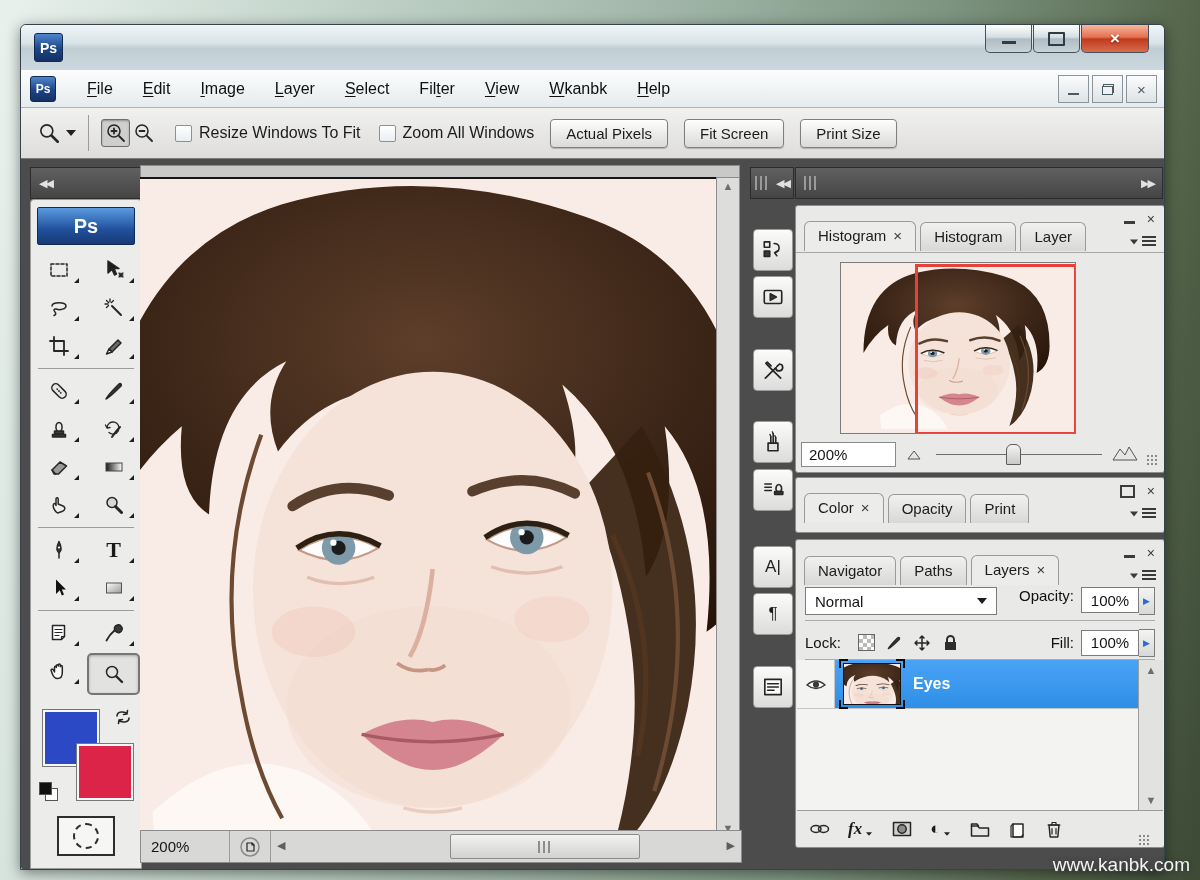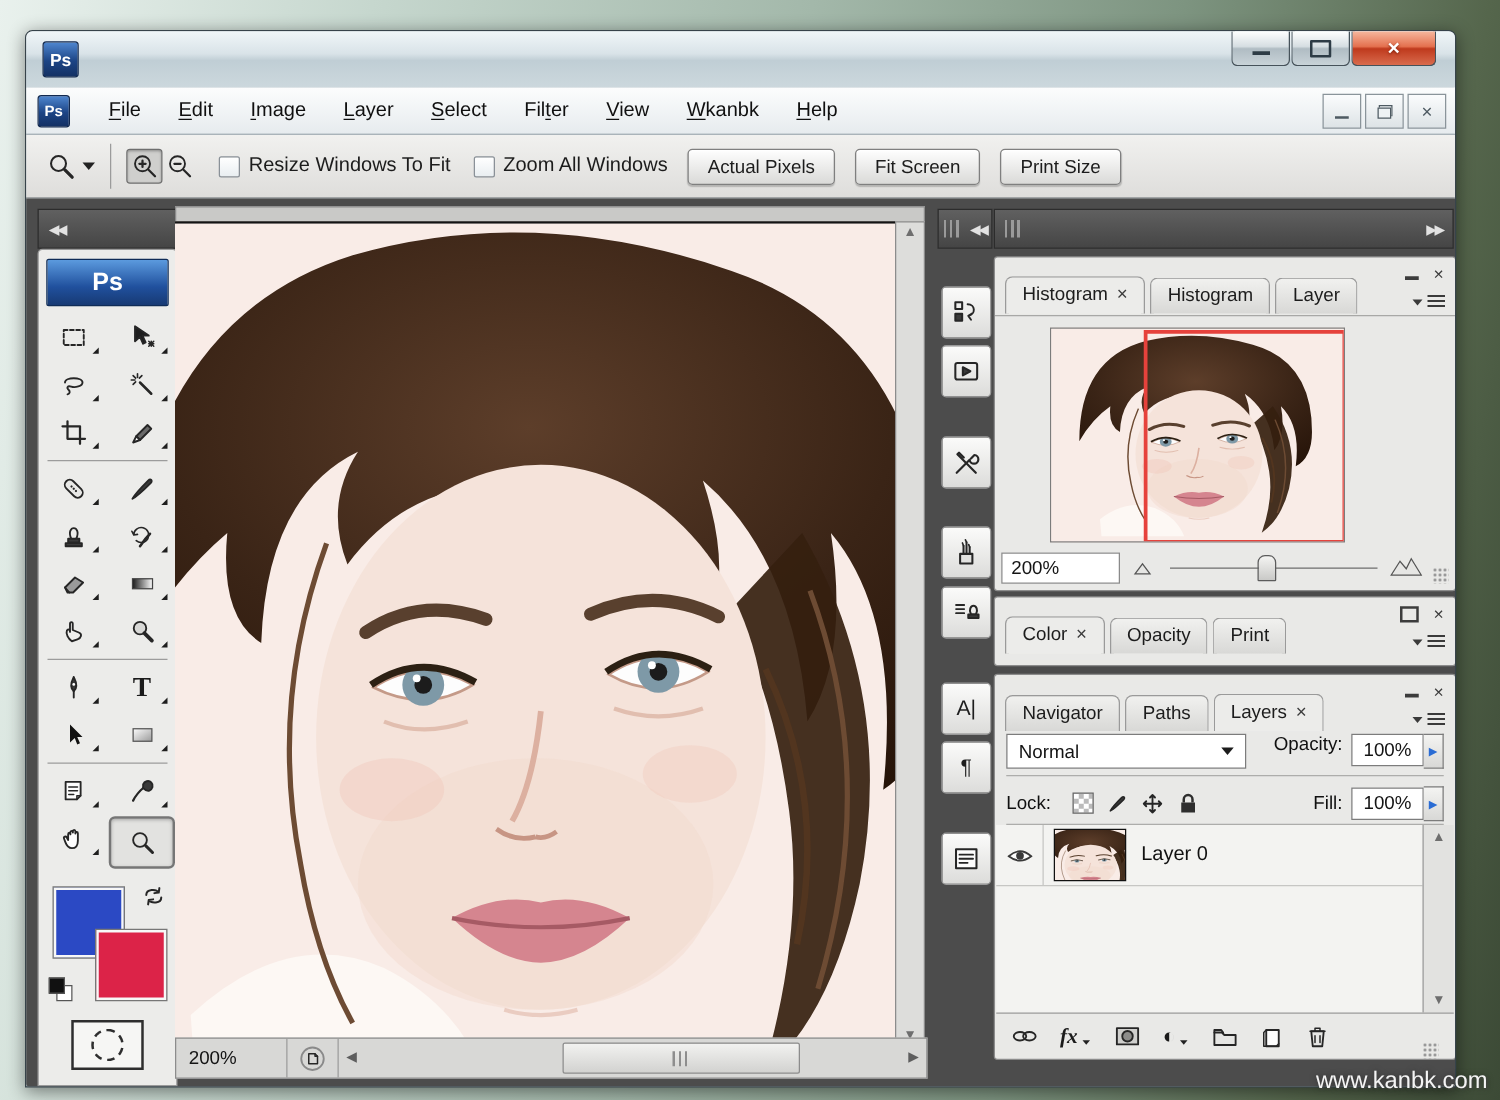--- a/index.html
+++ b/index.html
@@ -734,34 +734,38 @@
                   <rect x="4" y="8" width="11" height="8" fill="#2e2e2e"></rect>
                   <path d="M6 8 V5.5 a3.5 3.5 0 0 1 7 0 V8" fill="none" stroke="#2e2e2e" stroke-width="2"></path>
                 </svg>
               </span>
             <span class="ctl-label">Fill:</span>
             <div class="valbox">100%</div>
             <div class="spin">▶</div>
           </div>
 
           <div class="lay-list">
-            <div class="lrow">
+            <div class="lrow sel">
               <div class="leye">
                   <svg width="22" height="15" viewBox="0 0 22 15">
                     <use href="#eyeic"></use>
                   </svg>
                 </div>
-              <div class="lthumb-wrap">
+              <div class="lthumb-wrap corners">
+                  <i></i>
+                  <i></i>
+                  <i></i>
+                  <i></i>
                 <div class="lthumb">
                     <svg viewBox="35 15 230 260" preserveAspectRatio="none">
                       <use href="#portrait"></use>
                     </svg>
                   </div>
               </div>
-              <span class="lname">Layer 0</span>
+              <span class="lname">Eyes</span>
             </div>
           </div>
           <div class="lay-scroll">
             <span>▲</span>
             <span>▼</span>
           </div>
 
           <div class="lay-bottom">
             <span class="lb-ic">
                 <svg width="22" height="16" viewBox="0 0 22 16">

